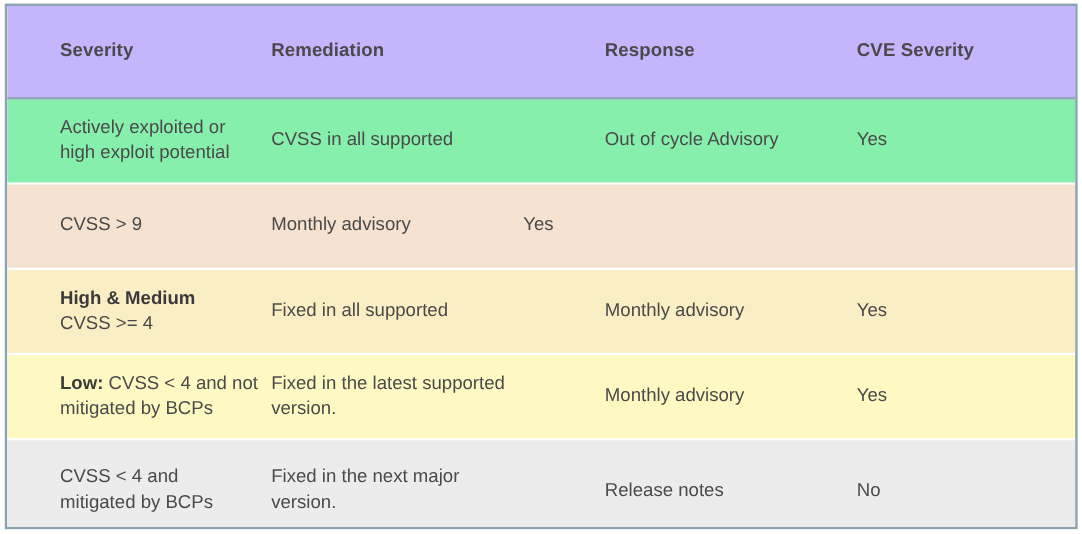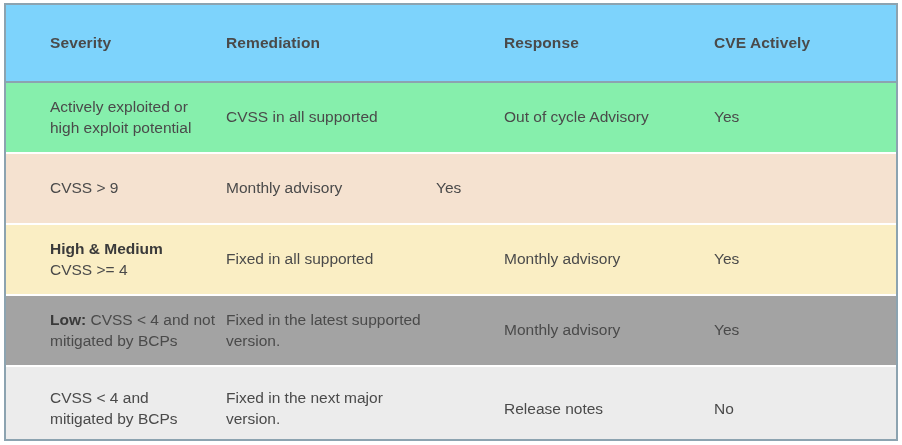--- a/index.html
+++ b/index.html
@@ -29,21 +29,21 @@
   .grid-row {
     display: flex;
     width: 100%;
     box-sizing: border-box;
     align-items: center;
   }
 
   
   .header-row {
     height: 78px;
-    background: #7dd3fc;
+    background: #c4b5fd;
     border-bottom: 2px solid #8ca3b0;
     align-items: center;
   }
   .header-cell {
     font-size: 17.5px;
     font-weight: bold;
     color: #1c2536;
     letter-spacing: 0.1px;
     line-height: 1.2;
   }
@@ -86,21 +86,21 @@
 </style>
 </head>
 <body>
 
 <div class="table-frame">
 
   <div class="grid-row header-row">
     <div class="cell header-cell col-severity">Severity</div>
     <div class="cell header-cell col-remediation">Remediation</div>
     <div class="cell header-cell col-response">Response</div>
-    <div class="cell header-cell col-cve">CVE Actively</div>
+    <div class="cell header-cell col-cve">CVE Severity</div>
   </div>
 
   <div id="table-body">
       <div class="grid-row body-row" style="background: #86efac;">
         <div class="cell col-severity">
           <span class="line">Actively exploited or</span>
           <span class="line">high exploit potential</span>
         </div>
         <div class="cell col-remediation">
           <span class="line">CVSS in all supported</span>
@@ -119,21 +119,21 @@
         <div class="cell col-severity">
           <span class="strong line">High &amp; Medium</span>
           <span class="line">CVSS &gt;= 4</span>
         </div>
         <div class="cell col-remediation">
           <span class="line">Fixed in all supported</span>
         </div>
         <div class="cell col-response">Monthly advisory</div>
         <div class="cell col-cve">Yes</div>
       </div>
-      <div class="grid-row body-row" style="background: #a3a3a3;">
+      <div class="grid-row body-row" style="background: #fef9c3;">
         <div class="cell col-severity">
           <span class="line"><span class="inline-strong">Low:</span><span> CVSS &lt; 4 and not</span></span>
           <span class="line">mitigated by BCPs</span>
         </div>
         <div class="cell col-remediation">
           <span class="line">Fixed in the latest supported</span>
           <span class="line">version.</span>
         </div>
         <div class="cell col-response">Monthly advisory</div>
         <div class="cell col-cve">Yes</div>

